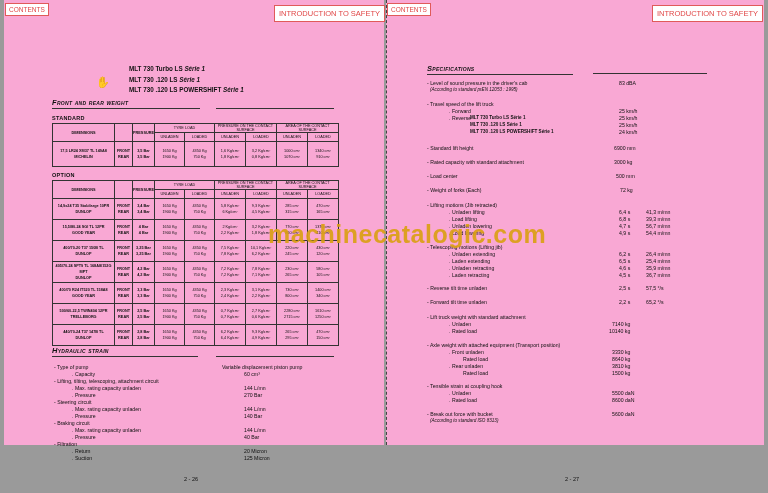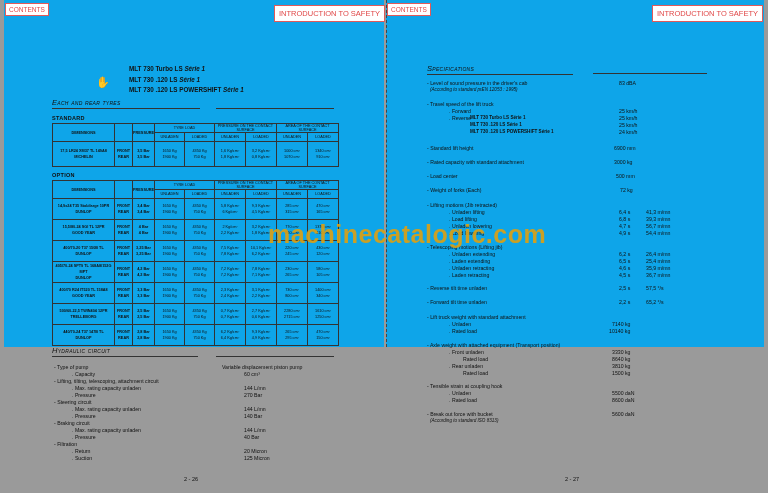--- a/index.html
+++ b/index.html
@@ -1,27 +1,27 @@
 <!DOCTYPE html>
 <html><head>
 <meta charset="utf-8">
 <style>
   html, body { margin:0; padding:0; }
   body { width:768px; height:493px; background:#9a9a9a; position:relative; overflow:hidden; font-family:"Liberation Sans", sans-serif; color:#111; }
-  .page { position:absolute; top:0; height:347px; background:#0ea5e9; }
+  .page { position:absolute; top:0; height:445px; background:#f9a8d4; }
   #left-page { left:4px; width:380px; }
   #right-page { left:386px; width:377px; border-left:1px dashed #444; }
   .navlink { position:absolute; border:1px solid #e05a5a; color:#e04646; font-size:6.5px; padding:2px 3px; background:#fff; cursor:pointer; white-space:nowrap; }
   .navlink.big { font-size:7.5px; padding:3px 4px; }
   .char-box { position:absolute; left:38px; top:32px; width:297px; height:18px; border:1px solid #333; box-shadow:1px 1px 0 #777; }
   .char-box span { position:absolute; left:4px; top:3px; font-size:10px; font-weight:bold; font-style:italic; letter-spacing:0.5px; }
   .models { position:absolute; left:125px; top:64px; font-size:6.3px; font-weight:bold; line-height:10.5px; }
   .models i { font-style:italic; }
   .hand { position:absolute; left:92px; top:76px; font-size:11px; color:#333; }
-  .sec-title { position:absolute; font-size:7.5px; font-weight:normal; font-style:italic; font-variant:small-caps; letter-spacing:0.3px; border-bottom:1px solid #333; padding-bottom:1px; }
+  .sec-title { position:absolute; font-size:7.5px; font-weight:bold; font-style:italic; font-variant:small-caps; letter-spacing:0.3px; border-bottom:1px solid #333; padding-bottom:1px; }
   .rule { position:absolute; height:1px; background:#333; }
   .sub-title { position:absolute; font-size:5.5px; font-weight:bold; letter-spacing:0.3px; }
   table.tyres { position:absolute; left:12px; border-collapse:collapse; font-size:3.8px; width:286px; table-layout:fixed; }
   table.tyres td, table.tyres th { border:1px solid #333; text-align:center; padding:0; font-weight:normal; }
   table.tyres th { font-size:3.8px; height:8px; }
   table.tyres th.b { font-weight:bold; }
   table.tyres td.dim { font-weight:bold; line-height:6px; }
   table.tyres td.fr { font-weight:bold; line-height:6px; }
   table.tyres td.v { line-height:6px; }
   .spec { position:absolute; font-size:5.2px; line-height:6.8px; white-space:nowrap; }
@@ -38,21 +38,21 @@
   <div class="navlink big" style="right:-1px;top:5px;">INTRODUCTION TO SAFETY</div>
 
 
   <div class="hand">✋</div>
   <div class="models">
     <div><span>MLT 730 Turbo LS</span> <i>Série 1</i></div>
     <div><span>MLT 730 .120 LS</span> <i>Série 1</i></div>
     <div><span>MLT 730 .120 LS POWERSHIFT</span> <i>Série 1</i></div>
   </div>
 
-  <div class="sec-title" style="left:48px;top:98px;width:148px;">Each and rear tyres</div>
+  <div class="sec-title" style="left:48px;top:98px;width:148px;">Front and rear weight</div>
   <div class="rule" style="left:212px;top:108px;width:118px;"></div>
 
   <div class="sub-title" style="left:48px;top:115px;">STANDARD</div>
   <table class="tyres" id="std-table" style="left:48px;top:123px;">
   <colgroup>
         <col style="width:62px">
         <col style="width:18px">
         <col style="width:22px">
         <col style="width:30px">
         <col style="width:30px">
@@ -411,21 +411,21 @@
             <div>295 cm²</div>
           </td>
           <td class="v" style="height:20px">
             <div>470 cm²</div>
             <div>150 cm²</div>
           </td>
   </tr>
       </tbody>
     </table>
 
-  <div class="sec-title" style="left:48px;top:346px;width:146px;">Hydraulic circuit</div>
+  <div class="sec-title" style="left:48px;top:346px;width:146px;">Hydraulic strain</div>
   <div class="rule" style="left:212px;top:356px;width:118px;"></div>
   <div id="hyd-lines">
       <div class="spec" style="left:50px;top:364px;">- Type of pump</div>
       <div class="spec" style="left:218px;top:364px;">Variable displacement piston pump</div>
       <div class="spec" style="left:68px;top:371px;">. Capacity</div>
       <div class="spec" style="left:240px;top:371px;">60 cm³</div>
       <div class="spec" style="left:50px;top:378px;">- Lifting, tilting, telescoping, attachment circuit</div>
       <div class="spec" style="left:68px;top:385px;">. Max. rating capacity unladen</div>
       <div class="spec" style="left:240px;top:385px;">144 L/mn</div>
       <div class="spec" style="left:68px;top:392px;">. Pressure</div>

